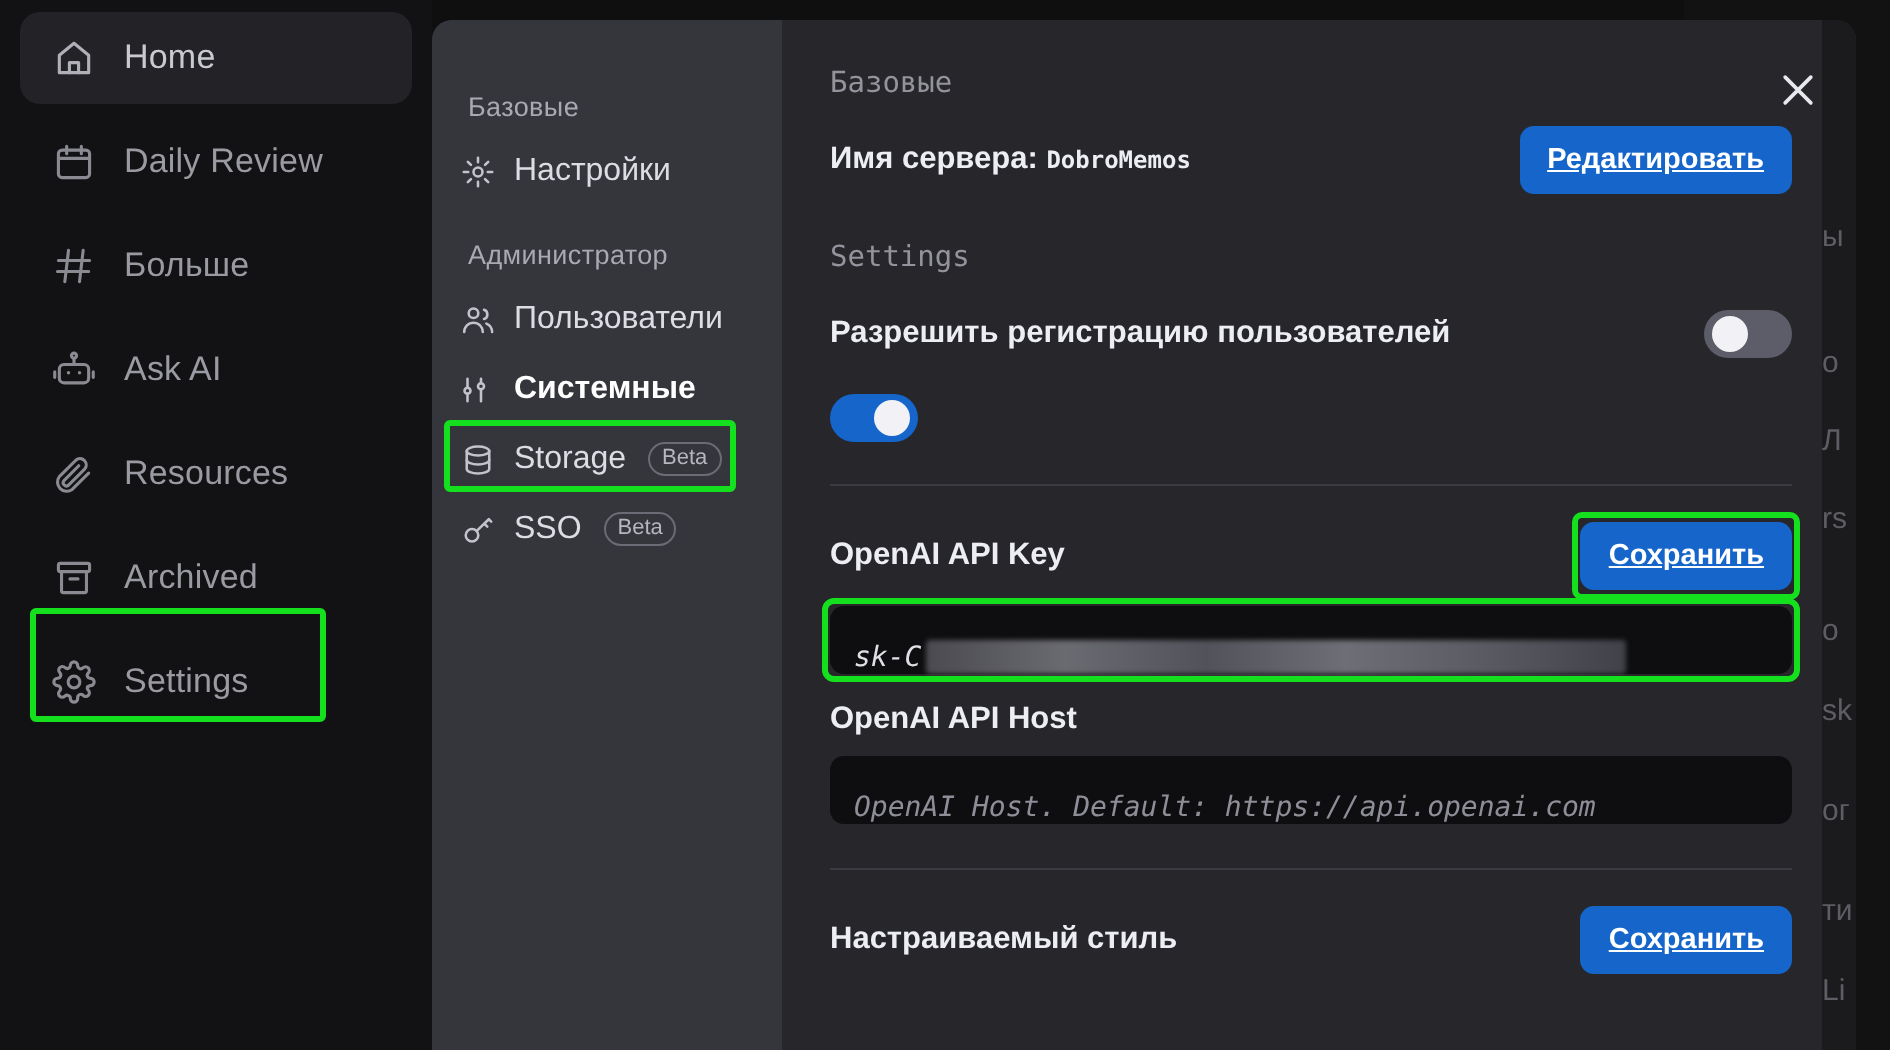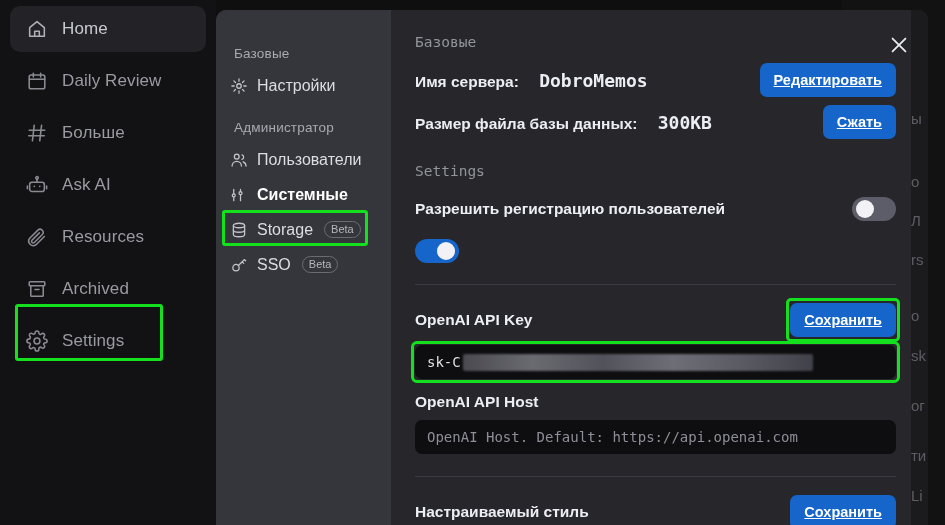--- a/index.html
+++ b/index.html
@@ -83,43 +83,44 @@
   .close-btn svg { width:22px; height:22px; stroke:#e8e8f0; stroke-width:2; stroke-linecap:round; fill:none; }
 
   .section-label { color:#93939c; font-size:14.5px; font-family:"DejaVu Sans Mono","Liberation Mono",monospace; margin-bottom: 13px; }
   .section-label.mono2 { margin-top: 24px; }
 
   .row {
     display:flex; align-items:center; justify-content:space-between;
     min-height: 34px; margin-bottom: 8px;
   }
   .row-text { color:#eceef4; font-size:15.5px; font-weight:bold; }
-  .row-text .val { font-family:"DejaVu Sans Mono","Liberation Mono",monospace; font-weight:bold; font-size:18px;margin-left:16px; }
+  .row-text .val { font-family:"DejaVu Sans Mono","Liberation Mono",monospace; font-weight:bold; font-size:12px; }
 
   .btn-blue {
     background:#1565cb; color:#ffffff; font-size:14.5px; font-weight:bold;
     border:none; border-radius:7px; padding: 9px 14px; white-space:nowrap; cursor:pointer;text-decoration:underline;
   }
   .btn-wrap { position:relative; display:inline-block; }
   .btn-hl { position:absolute; left:-4px; top:-5px; right:-4px; bottom:-5px; border:3px solid #14e01e; border-radius:5px; pointer-events:none; }
 
   .toggle { width:44px; height:24px; border-radius:13px; background:#5d5d6a; position:relative; flex:0 0 44px; }
   .toggle .knob { position:absolute; top:3px; left:4px; width:18px; height:18px; border-radius:50%; background:#f2f2f6; }
   .toggle.on { background:#1565cb; }
   .toggle.on .knob { left:22px; }
 
   .divider { height:1px; background:#3b3b43; margin: 16px 0 18px 0; }
 
   .field-label { color:#eceef4; font-size:15.5px; font-weight:bold; margin-bottom:9px; }
 
   .input-box {
     height:34px; background:#0e0e10; border-radius:7px;
-    display:flex; align-items:center; padding:0 12px;
+    display:flex; align-items:flex-end; padding:0 12px;
     font-family:"DejaVu Sans Mono","Liberation Mono",monospace; font-size:14px;
     color:#dfdfe6;
+    font-style:italic;
   }
   .input-box.placeholder { color:#8e8e98; }
   .input-wrap { position:relative; margin-bottom:14px; }
   .input-hl { position:absolute; left:-4px; top:-4px; right:-4px; bottom:-4px; border:3px solid #14e01e; border-radius:6px; pointer-events:none; }
   .redact {
     display:inline-block; height:17px; width:350px; margin-left:2px;
     background:linear-gradient(90deg,#4a4a50,#6a6a71,#52525a,#6e6e76,#5a5a62,#41414a);
     border-radius:2px; filter: blur(1.2px);
   }
 </style>
@@ -280,27 +281,20 @@
       <div class="section-label">Базовые</div>
 
       <div class="row">
         <div class="row-text">
           <span>Имя сервера:</span>
           <span class="val">DobroMemos</span>
         </div>
         <button class="btn-blue">Редактировать</button>
       </div>
 
-      <div class="row">
-        <div class="row-text">
-          <span>Размер файла базы данных:</span>
-          <span class="val">300KB</span>
-        </div>
-        <button class="btn-blue">Сжать</button>
-      </div>
 
       <div class="section-label mono2">Settings</div>
 
       <div class="row">
         <div class="row-text">Разрешить регистрацию пользователей</div>
         <div class="toggle">
             <span class="knob"></span>
           </div>
       </div>
 

